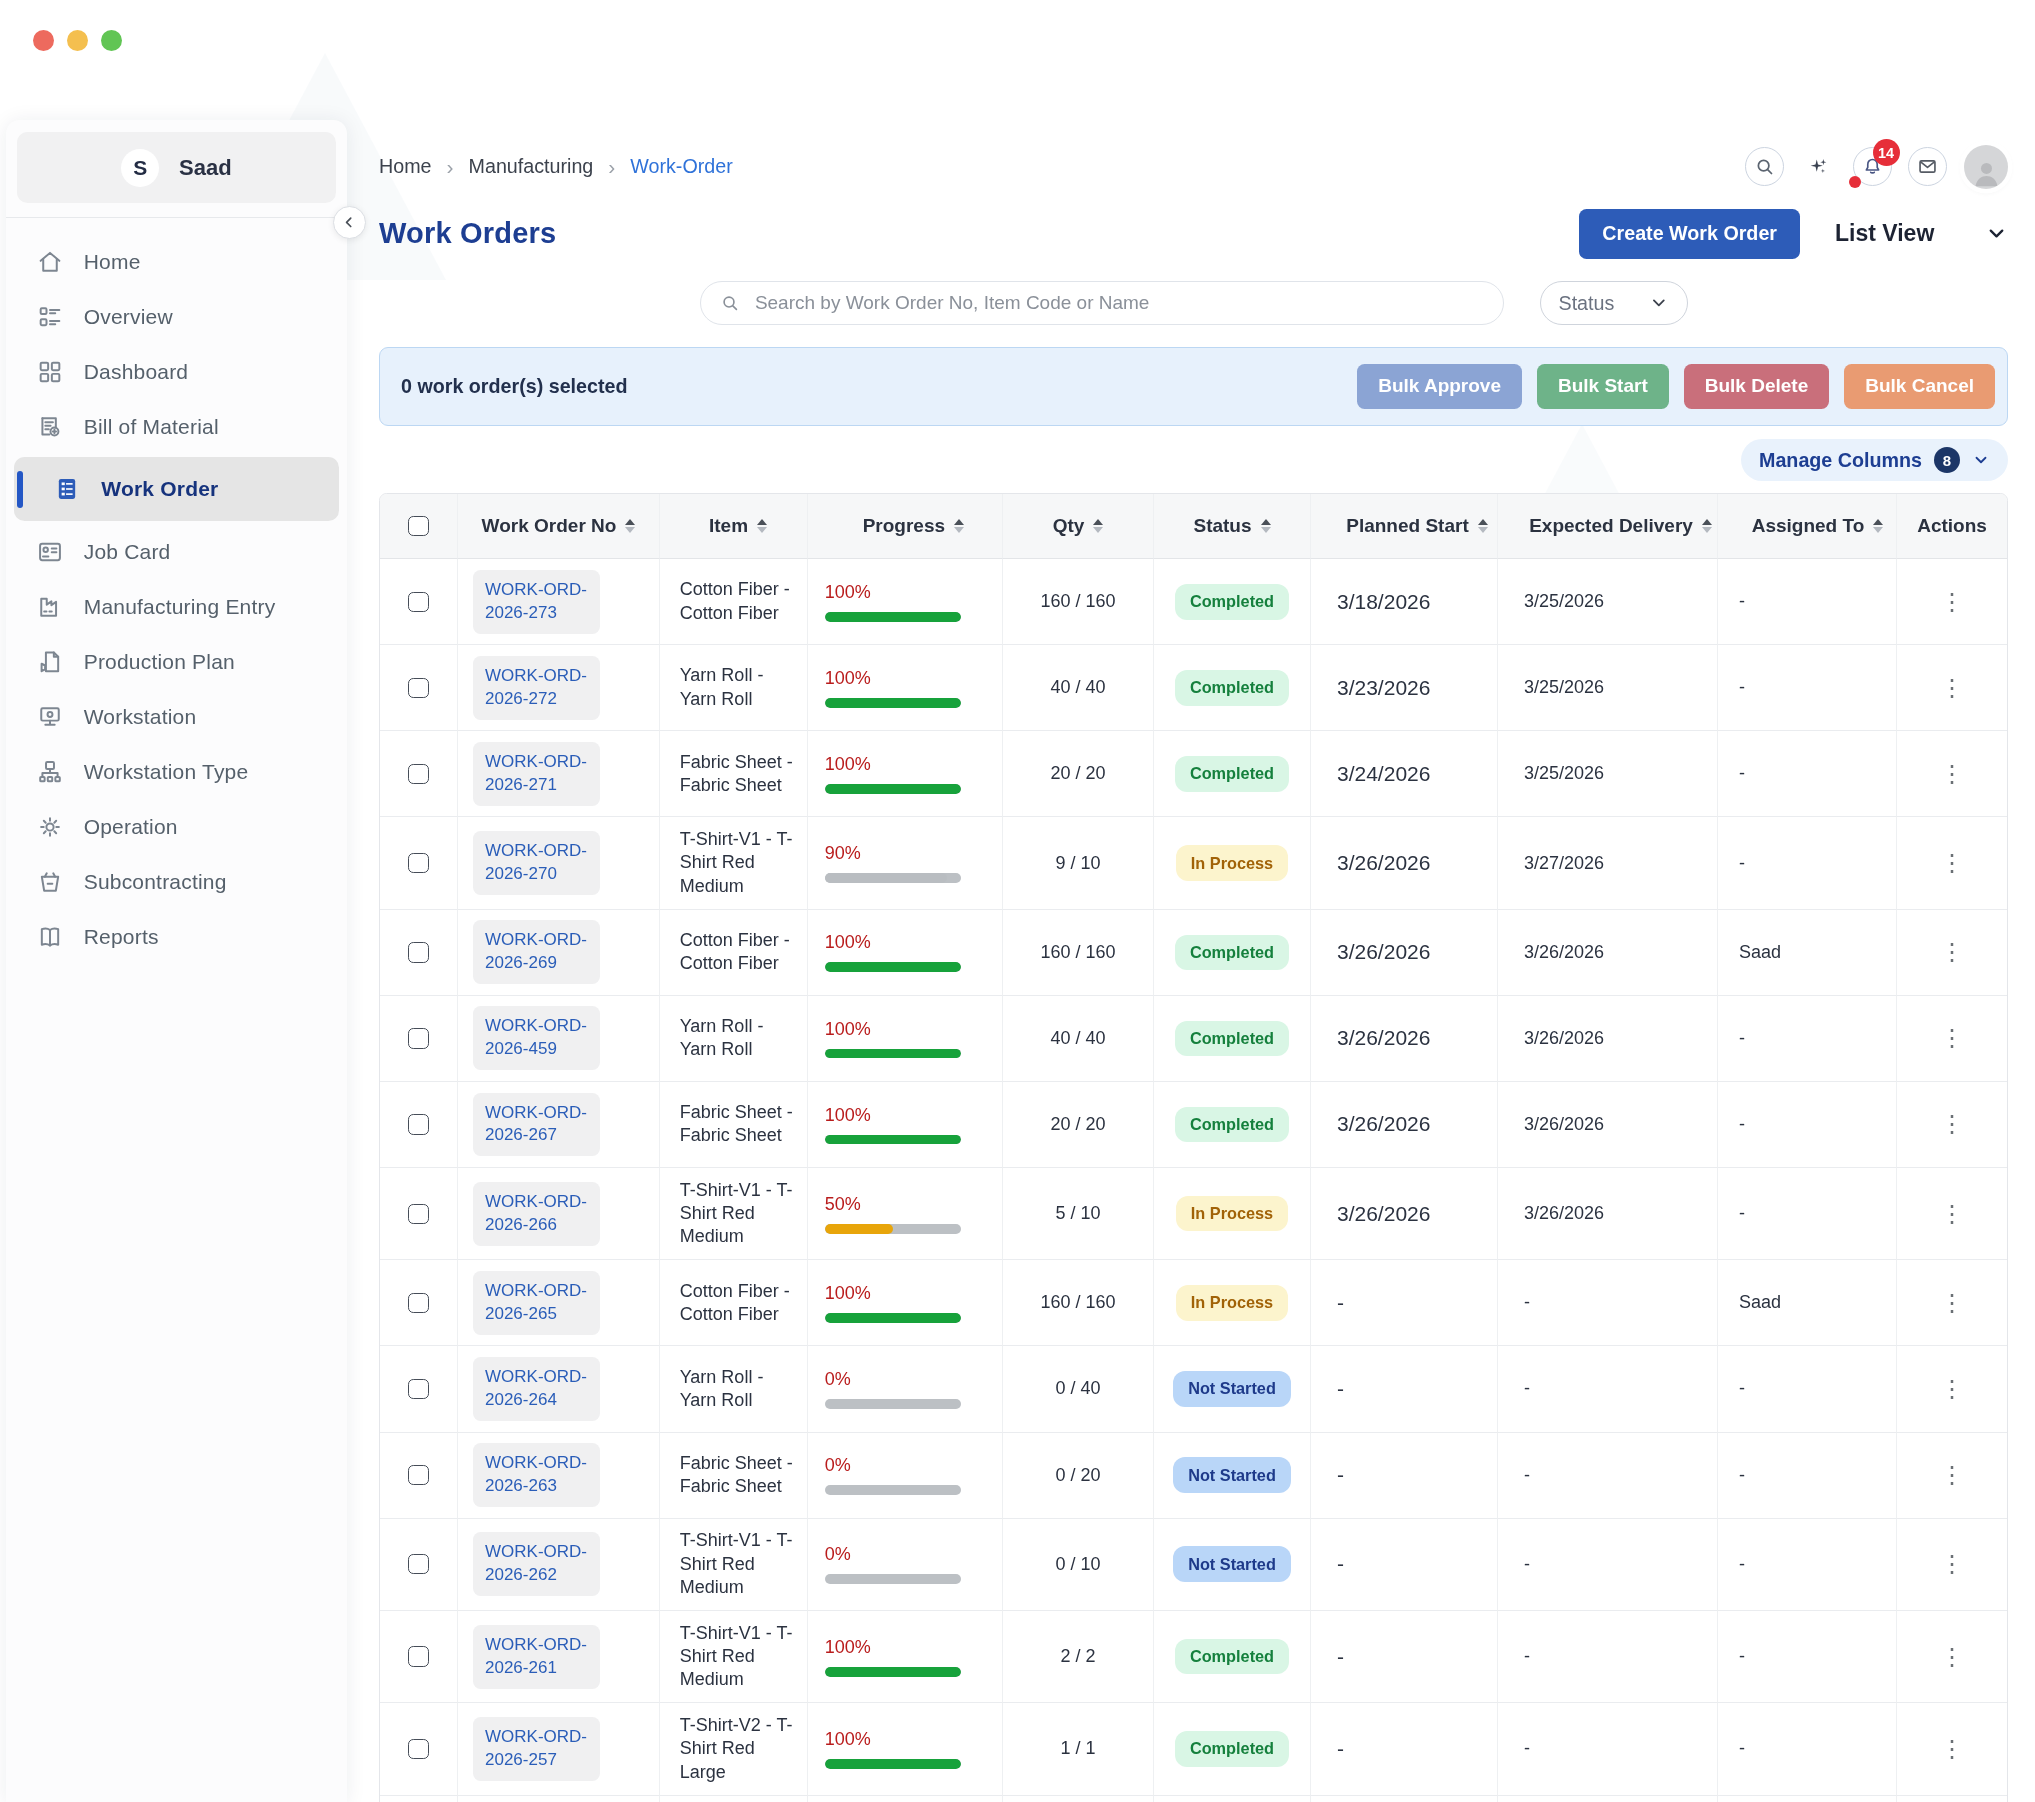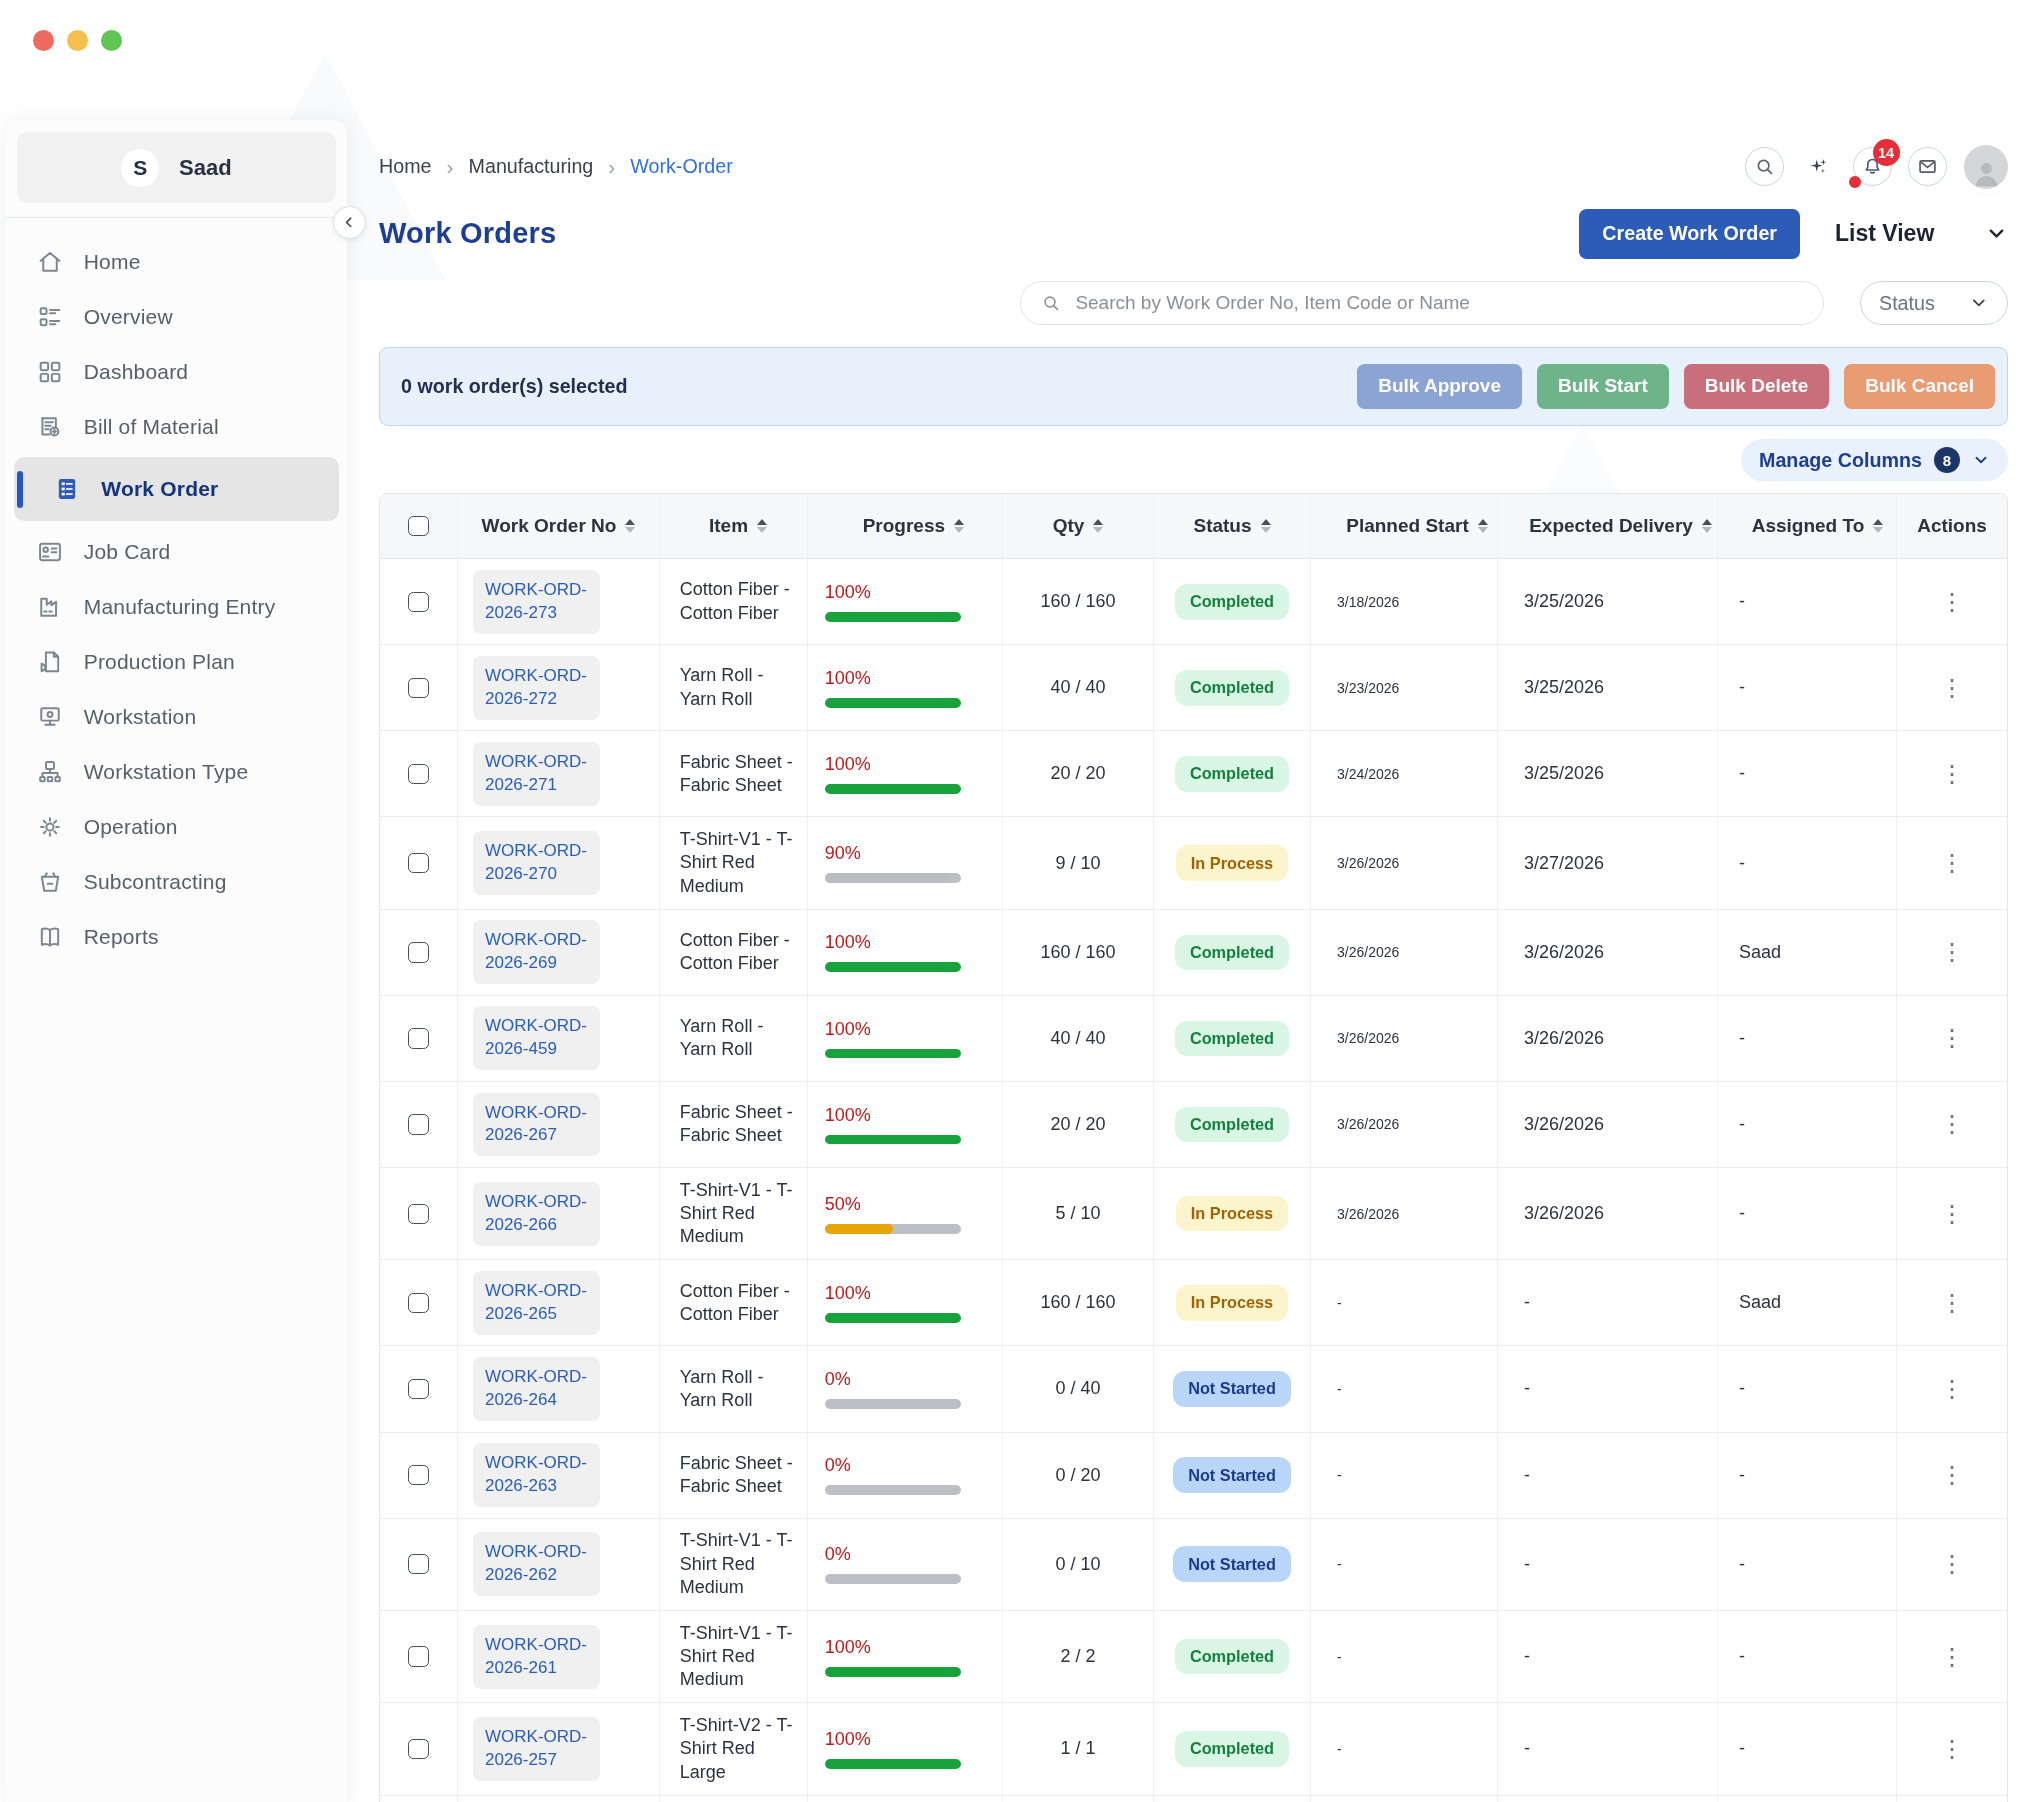--- a/index.html
+++ b/index.html
@@ -67,21 +67,21 @@
   .avatar svg{ width:33px; height:33px; }
 
   .row2 { margin-top:19.7px; height:48px; display:flex; align-items:center; justify-content:space-between; }
   .page-title { font-size:29px; font-weight:800; color:#1d3e92; letter-spacing:0.2px; }
   .title-actions { display:flex; align-items:center; gap:35px; }
   .btn-primary { background:#2d5cb8; color:#fff; font-size:19.7px; font-weight:700;
     border:none; border-radius:7.6px; padding:13.6px 23px; cursor:pointer; font-family:inherit; }
   .view-select { width:173px; display:flex; align-items:center; justify-content:space-between; cursor:pointer; }
   .view-select .vlabel { font-size:23px; font-weight:700; color:#1d2333; }
 
-  .row3 { margin-top:23px; height:45px; display:flex; align-items:center; justify-content:flex-end;gap:36px; }
+  .row3 { margin-top:23px; height:45px; display:flex; align-items:center; justify-content:center;gap:36px; }
   .search-wrap { width:804px; height:44px; border:1.2px solid #e0e4ea; border-radius:22px;
     display:flex; align-items:center; gap:15px; padding:0 19.7px; background:#fff; }
   .search-wrap input { border:none; outline:none; flex:1; font-size:19px; color:#3c424d;
     font-family:inherit; background:transparent; }
   .search-wrap input::placeholder { color:#8a9099; }
   .pill-select { width:148px; height:44px; border:1.2px solid #cfd4dc; border-radius:22px;
     display:flex; align-items:center; justify-content:space-between; padding:0 18px;
     background:#fff; cursor:pointer; }
   .pill-select .plabel { font-size:19.7px; color:#6b7280; }
 
@@ -123,21 +123,21 @@
   .c3 { padding-left:16.7px; }
   .prog .plabel { font-size:18px; color:#b91c1c; margin-bottom:9px; }
   .track { width:136px; height:9.8px; border-radius:5.3px; background:#bcc0c4; overflow:hidden; }
   .fill { display:block; height:100%; border-radius:5.3px; }
   .c4 { justify-content:center; font-size:18px; }
   .c5 { justify-content:center; }
   .spill { border-radius:12px; padding:8.3px 15px; font-size:16.3px; font-weight:700; white-space:nowrap; }
   .spill.completed { background:#d9f6e5; color:#15803d; }
   .spill.inprocess { background:#fcf4cd; color:#a16207; }
   .spill.notstarted { background:#b9d6f8; color:#1e3a8a; }
-  .c6 { padding-left:26px; font-size:14px; }
+  .c6 { padding-left:26px; font-size:21px; }
   .c7 { padding-left:26px; font-size:18px; }
   .c8 { padding-left:21px; font-size:18px; }
   .c9 { justify-content:center; }
   .kebab { font-size:24px; color:#6b7075; cursor:pointer; line-height:1; padding:4.5px 10.6px; }
 </style>
 </head>
 <body>
 
 <div class="traffic">
   <span class="light red"></span>

